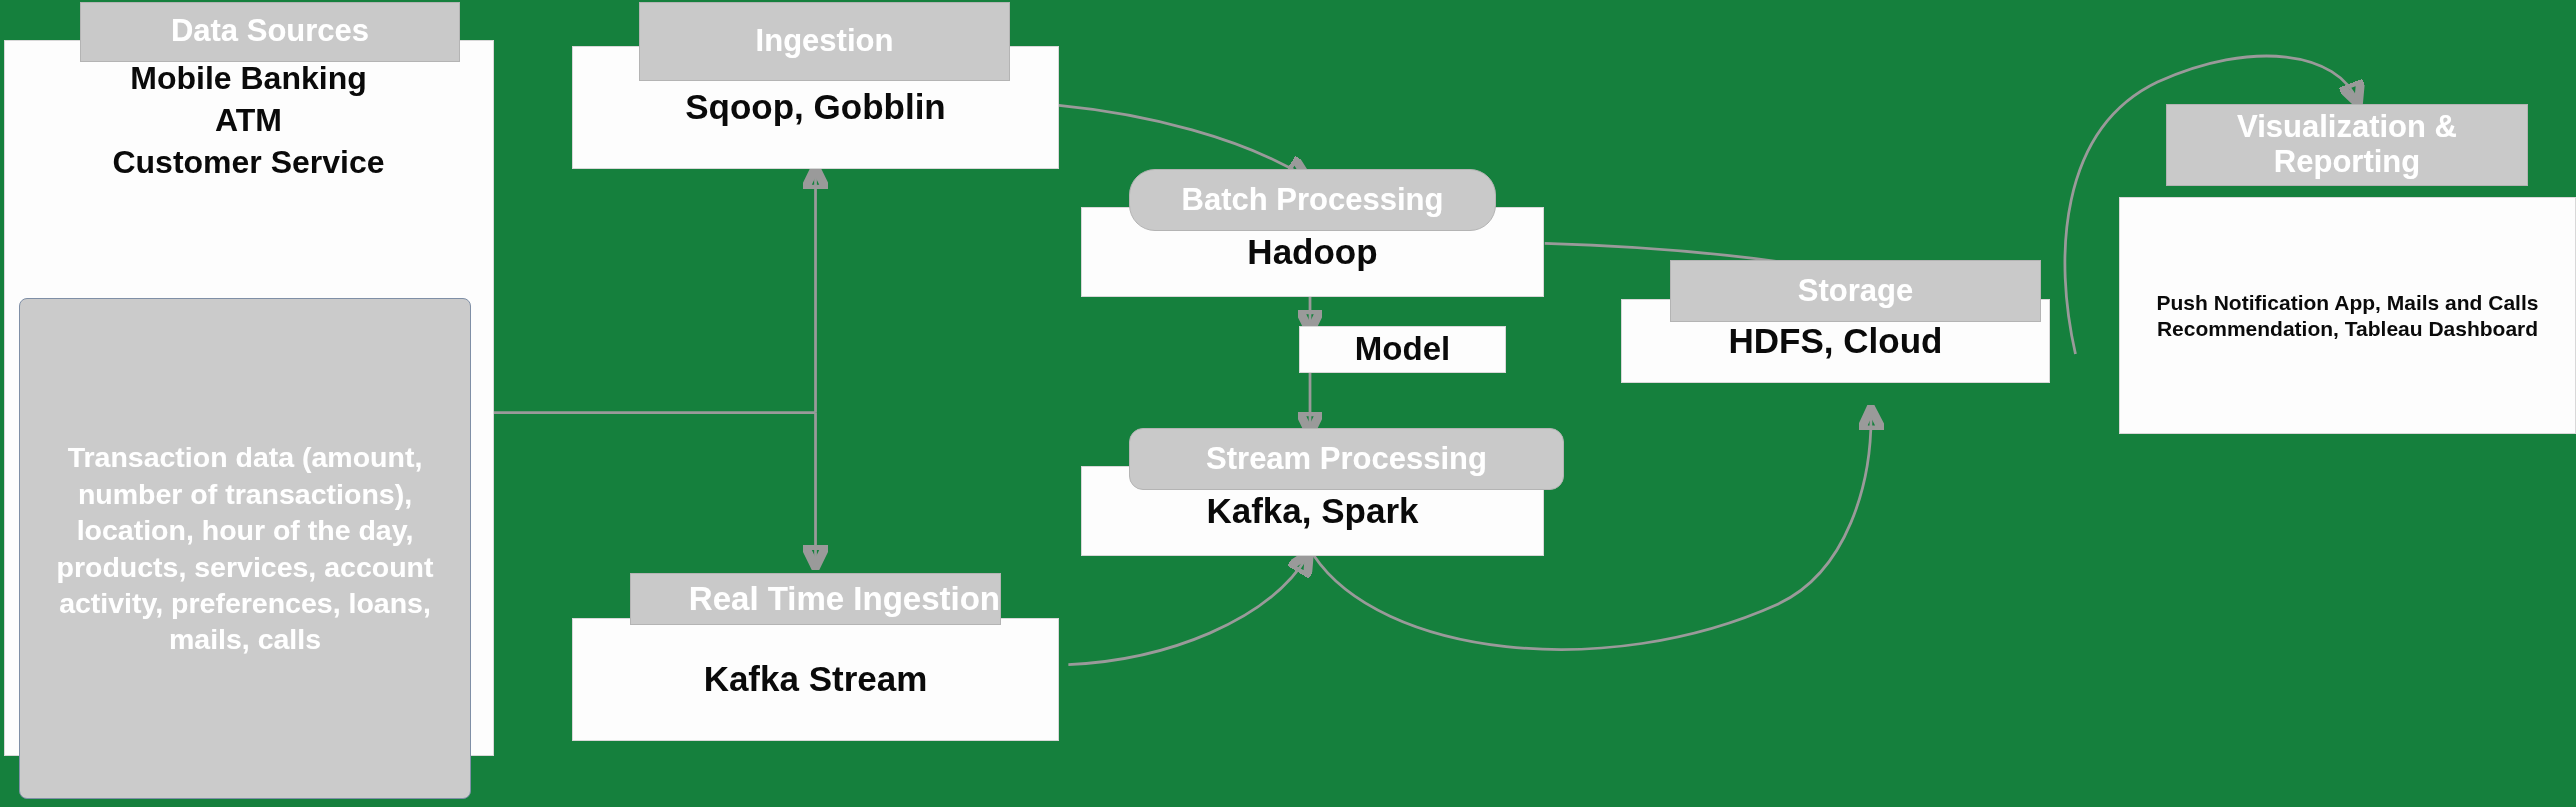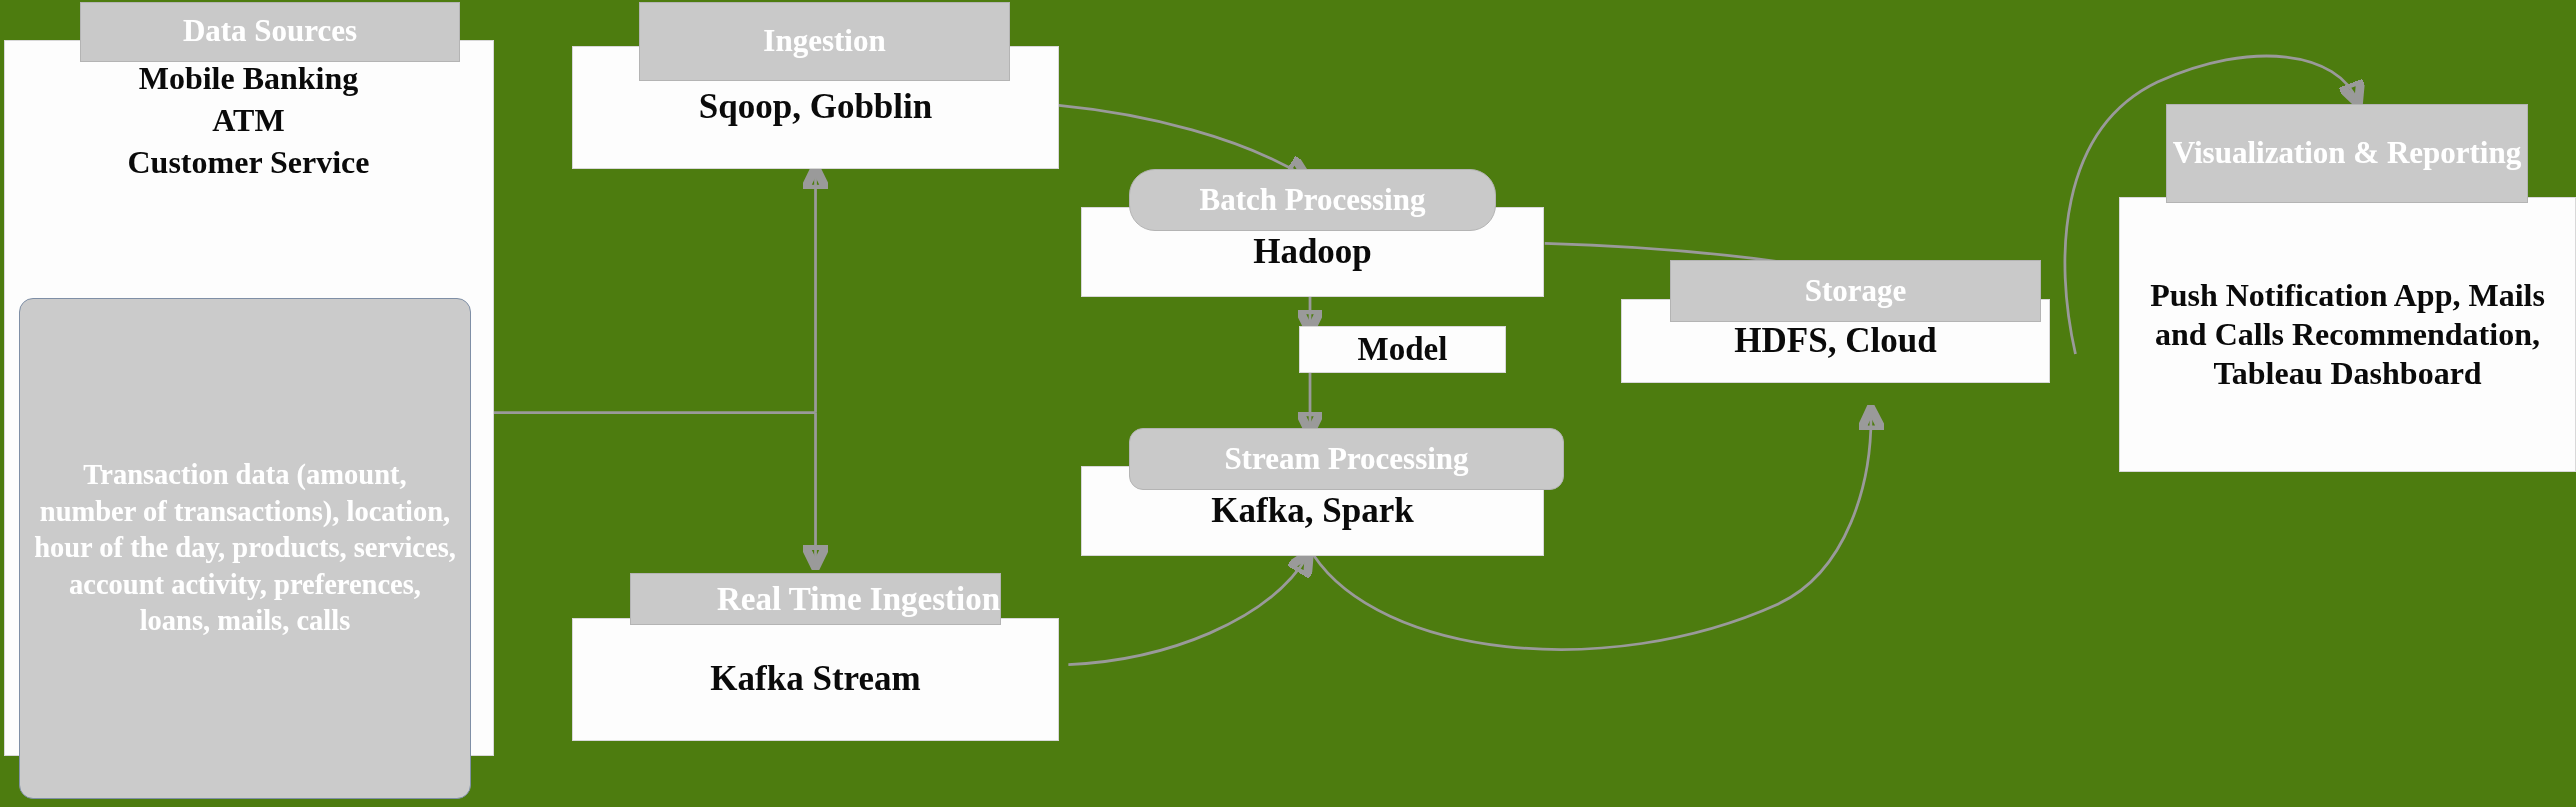--- a/index.html
+++ b/index.html
@@ -4,23 +4,23 @@
 <style>
   html, body {
     margin: 0;
     padding: 0;
     background: #000000;
   }
   #stage {
     position: relative;
     width: 2576px;
     height: 808px;
-    background: #4d7c0f;
+    background: #15803d;
     overflow: hidden;
-    font-family: Liberation Serif, serif;
+    font-family: Liberation Sans, sans-serif;
   }
 
   .hdr {
     position: absolute;
     box-sizing: border-box;
     background: #c9c9c9;
     border: 0.9px solid #b4b4b4;
     color: #ffffff;
     font-weight: 600;
     display: flex;
@@ -62,21 +62,21 @@
     color: #0a0a0a;
     white-space: pre-line;
   }
 
   
   #txn-box {
     position: absolute;
     box-sizing: border-box;
     background: #cbcbcb;
     border: 1.7px solid #7f8fa6;
-    border-radius: 14px;
+    border-radius: 8px;
     color: #ffffff;
     font-weight: 600;
     font-size: 28.5px;
     line-height: 1.28;
     display: flex;
     align-items: center;
     justify-content: center;
     text-align: center;
     padding: 8.6px 14px;
     z-index: 4;
@@ -169,21 +169,21 @@
     <span>Kafka, Spark</span>
   </div>
 
   <div class="hdr" style="left:1670px; top:260px; width:371px; height:62px; font-size:31px;">
     <span>Storage</span>
   </div>
   <div class="panel" style="left:1621px; top:299px; width:429px; height:84px; font-size:35px;">
     <span>HDFS, Cloud</span>
   </div>
 
-  <div class="hdr" style="left:2166px; top:104px; width:362px; height:99px; font-size:31px;">
+  <div class="hdr" style="left:2166px; top:104px; width:362px; height:82px; font-size:31px;">
     <span>Visualization &amp; Reporting</span>
   </div>
-  <div class="panel" style="left:2119px; top:197px; width:457px; height:275px; font-size:32px; padding:5.2px 12px;">
+  <div class="panel" style="left:2119px; top:197px; width:457px; height:237px; font-size:21px; padding:5.2px 12px;">
     <span>Push Notification App, Mails and Calls Recommendation, Tableau Dashboard</span>
   </div>
 
 </div>
 
 
 </body></html>

